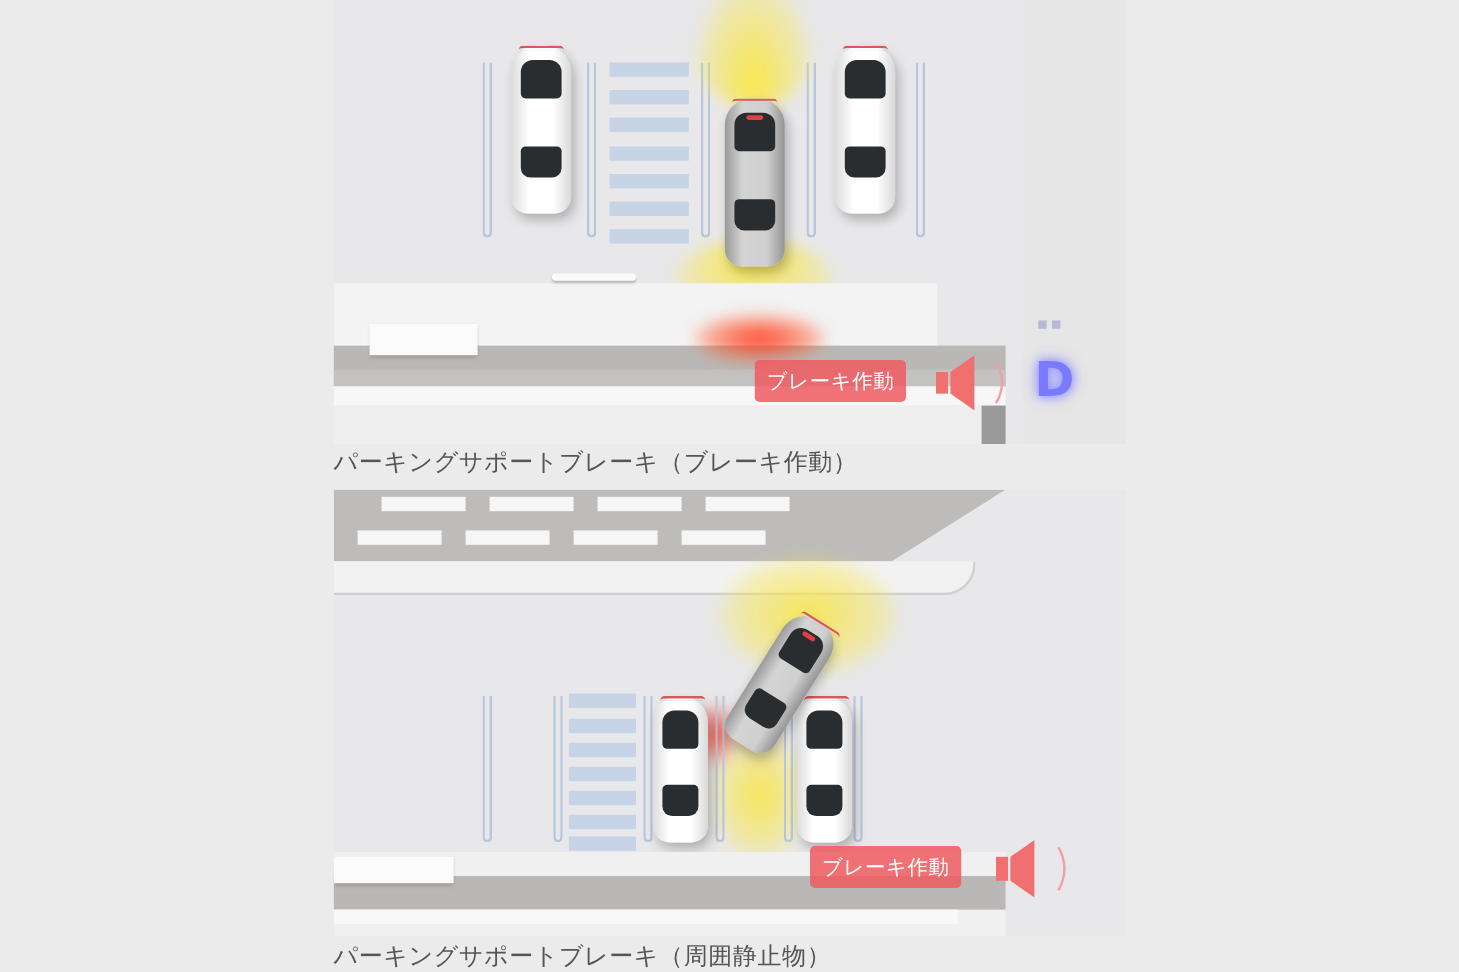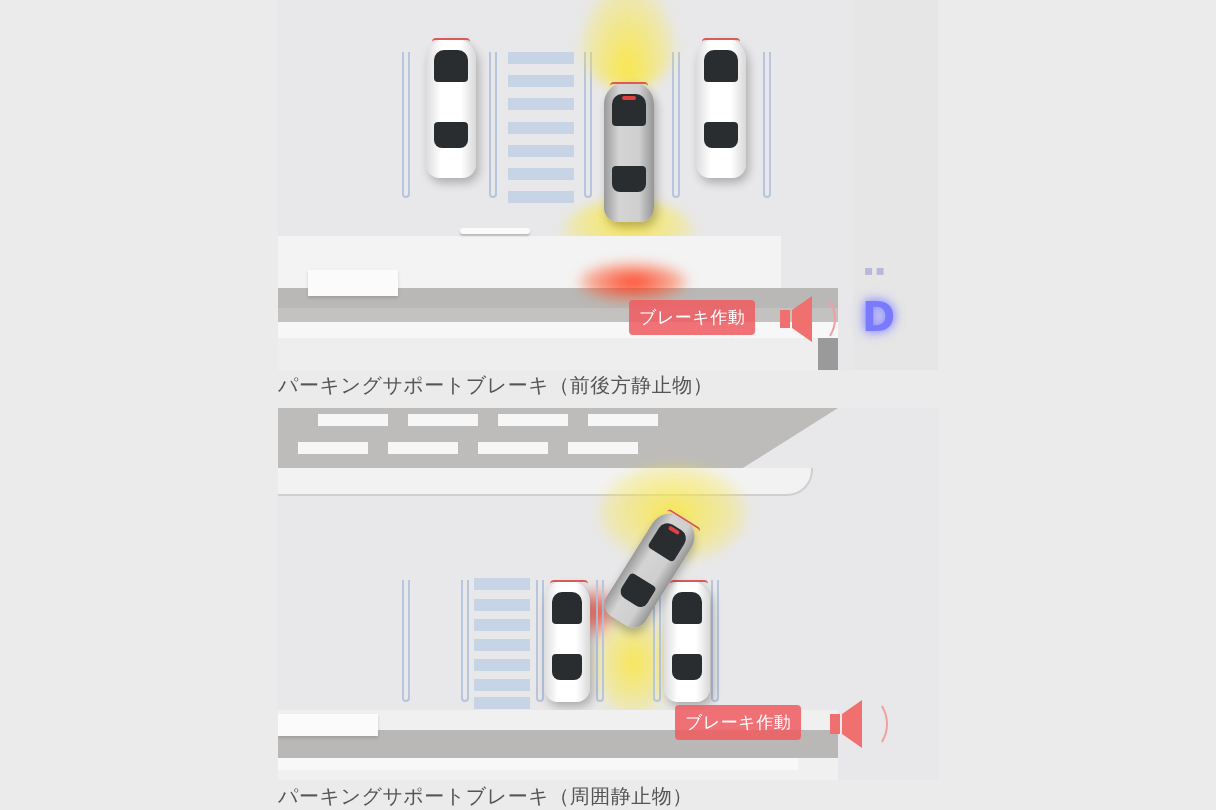--- a/index.html
+++ b/index.html
@@ -103,21 +103,21 @@
     <rect x="2" y="14" width="10" height="18" fill="#f07070"></rect>
     <polygon points="14,14 34,0 34,46 14,32" fill="#f07070"></polygon>
     <path d="M52 6 Q62 23 52 40" stroke="#f0a0a0" stroke-width="2" fill="none"></path>
   </svg>
 
   <div class="abs" style="left:575px;top:0;width:85px;height:370px;background:#e6e6e6;"></div>
   <div class="d-dots" style="left:586px;top:262px;">▪▪</div>
   <div class="d-indicator" style="left:584px;top:294px;">D</div>
 </div>
 
-<div id="caption1" class="caption">パーキングサポートブレーキ（前後方静止物）</div>
+<div id="caption1" class="caption">パーキングサポートブレーキ（ブレーキ作動）</div>
 
 <div id="panel2" class="panel">
 
   <div class="slab" style="left:0;top:0;width:560px;height:60px;background:#bdbcba;clip-path:polygon(0 0,100% 0,83% 100%,0 100%);"></div>
   <div>
     <div class="slab-light" style="left:40px;top:6px;width:70px;height:12px;"></div>
     <div class="slab-light" style="left:130px;top:6px;width:70px;height:12px;"></div>
     <div class="slab-light" style="left:220px;top:6px;width:70px;height:12px;"></div>
     <div class="slab-light" style="left:310px;top:6px;width:70px;height:12px;"></div>
     <div class="slab-light" style="left:20px;top:34px;width:70px;height:12px;"></div>

